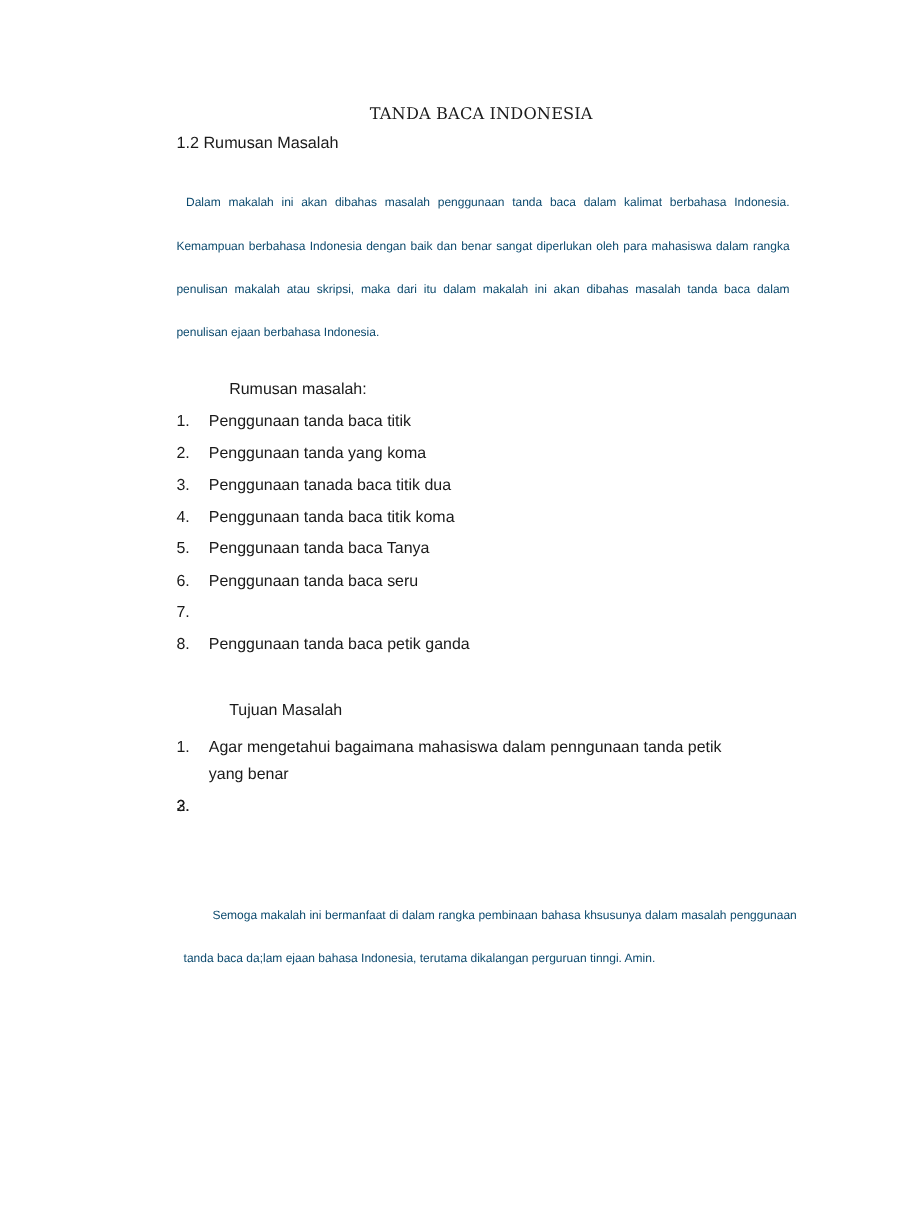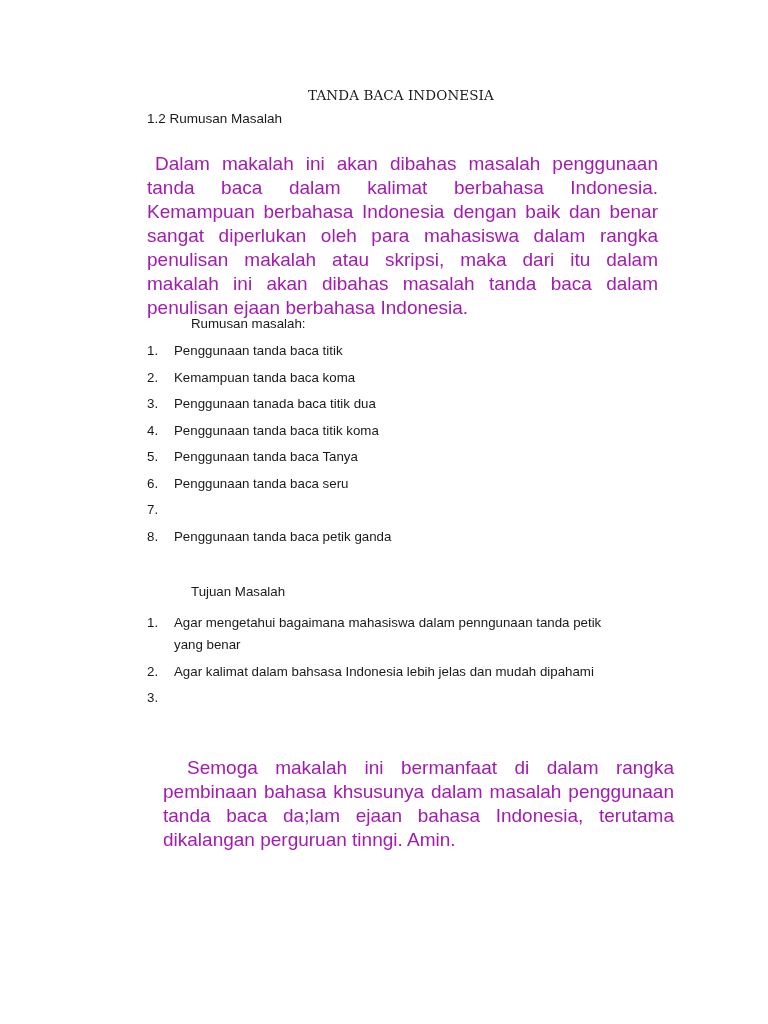--- a/index.html
+++ b/index.html
@@ -2,22 +2,22 @@
 <html><head>
 <meta charset="utf-8">
 <style>
   html, body { margin: 0; padding: 0; background: #ffffff; }
   body { width: 768px; height: 1024px; position: relative; overflow: hidden;
          font-family: "Liberation Sans", "DejaVu Sans", sans-serif; color: #111; }
   .page { position: absolute; left: 0; top: 0; width: 768px; height: 752px; background: #fff; }
   .title { position: absolute; left: 0; width: 802px; top: 87px; text-align: center;
            font-family: "DejaVu Serif", "Liberation Serif", serif; font-size: 13.5px; letter-spacing: 0.1px; color: #1a1a1a; }
   .heading { position: absolute; left: 147px; top: 111px; font-size: 13.5px; color: #1a1a1a; }
-  .para { position: absolute; left: 147px; width: 511px; font-size: 19px; line-height: 24px;
-          text-align: justify; text-align-last: left; color: #a21caf; }
+  .para { position: absolute; left: 147px; width: 511px; font-size: 10px; line-height: 36px;
+          text-align: justify; text-align-last: left; color: #0c4a6e; }
   .p1 { top: 152px; text-indent: 8px; }
   .p2 { top: 740px; text-indent: 24px; }
   .label { position: absolute; left: 147px; font-size: 13.3px; color: #1a1a1a; margin-left: 44px; }
   .list { position: absolute; left: 147px; width: 511px; margin: 0; padding: 0; list-style: none; }
   .list li { position: relative; padding-left: 27px; font-size: 13.3px; color: #1a1a1a; }
   .list1 li { height: 26.5px; line-height: 26.5px; }
   .list2 li { line-height: 22px; margin-bottom: 4.5px; }
   .num { position: absolute; left: 0; top: 0; }
 </style>
 </head>
@@ -25,30 +25,30 @@
 
 <div class="page">
   <div class="title">TANDA BACA INDONESIA</div>
   <div class="heading">1.2 Rumusan Masalah</div>
 
   <p class="para p1" style="margin:0">Dalam makalah ini akan dibahas masalah penggunaan tanda baca dalam kalimat berbahasa Indonesia. Kemampuan berbahasa Indonesia dengan baik dan benar sangat diperlukan oleh para mahasiswa dalam rangka penulisan makalah atau skripsi, maka dari itu dalam makalah ini akan dibahas masalah tanda baca dalam penulisan ejaan berbahasa Indonesia.</p>
 
   <div class="label" style="top:316px">Rumusan masalah:</div>
   <ul class="list list1" style="top:338px">
     <li><span class="num">1.</span><span>Penggunaan tanda baca titik</span></li>
-    <li><span class="num">2.</span><span>Kemampuan tanda baca koma</span></li>
+    <li><span class="num">2.</span><span>Penggunaan tanda yang koma</span></li>
     <li><span class="num">3.</span><span>Penggunaan tanada baca titik dua</span></li>
     <li><span class="num">4.</span><span>Penggunaan tanda baca titik koma</span></li>
     <li><span class="num">5.</span><span>Penggunaan tanda baca Tanya</span></li>
     <li><span class="num">6.</span><span>Penggunaan tanda baca seru</span></li>
     <li><span class="num">7.</span></li>
     <li><span class="num">8.</span><span>Penggunaan tanda baca petik ganda</span></li>
   </ul>
 
   <div class="label" style="top:584px">Tujuan Masalah</div>
   <ul class="list list2" style="top:612px; width:480px">
     <li><span class="num">1.</span><span>Agar mengetahui bagaimana mahasiswa dalam penngunaan tanda petik yang benar</span></li>
-    <li style="width:530px"><span class="num">2.</span><span>Agar kalimat dalam bahsasa Indonesia lebih jelas dan mudah dipahami</span></li>
+    <li style="width:530px"><span class="num">2.</span></li>
     <li style="width:530px"><span class="num">3.</span></li>
   </ul>
 
-  <p class="para p2" style="margin:16px">Semoga makalah ini bermanfaat di dalam rangka pembinaan bahasa khsusunya dalam masalah penggunaan tanda baca da;lam ejaan bahasa Indonesia, terutama dikalangan perguruan tinngi. Amin.</p>
+  <p class="para p2" style="margin:6px">Semoga makalah ini bermanfaat di dalam rangka pembinaan bahasa khsusunya dalam masalah penggunaan tanda baca da;lam ejaan bahasa Indonesia, terutama dikalangan perguruan tinngi. Amin.</p>
 </div>
 
 </body></html>

